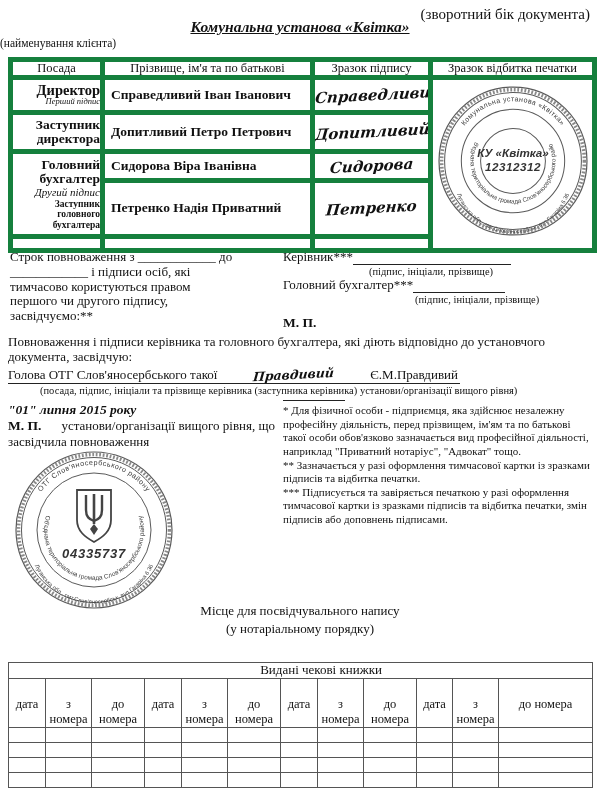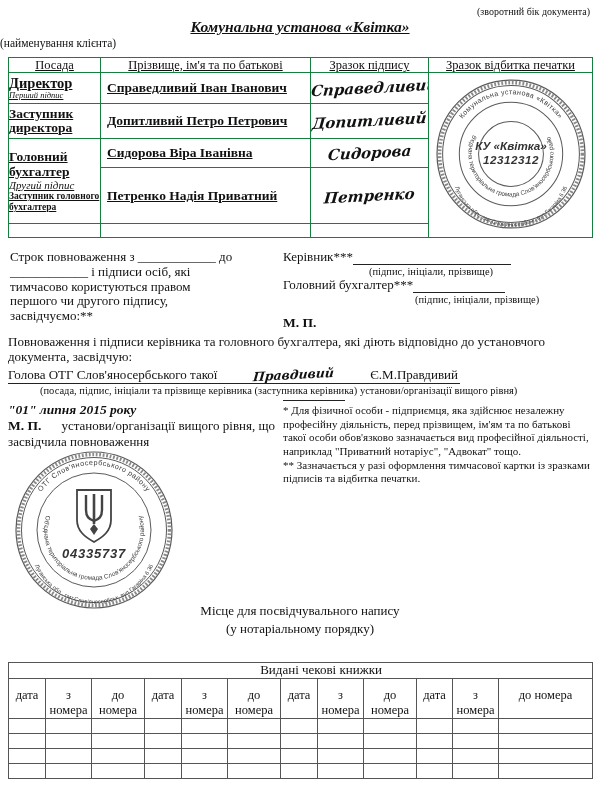--- a/index.html
+++ b/index.html
@@ -5,33 +5,33 @@
   * { margin:0; padding:0; box-sizing:border-box; }
   html,body { background:#fff; }
   body {
     width:600px; height:802px; position:relative;
     font-family:"Liberation Serif", serif; color:#111;
     overflow:hidden;
   }
   .abs { position:absolute; }
 
   
-  .corner-note { top:6px; right:10px; font-size:10px; }
+  .corner-note { top:6px; right:10px; font-size:15px; }
   .doc-title { top:18px; left:0; right:0; text-align:center;
     font-size:15.5px; font-weight:bold; font-style:italic; text-decoration:underline; }
   .doc-title-cap { top:37px; left:0; right:0; text-align:left; font-size:11.5px; }
 
   
   table { border-collapse:collapse; table-layout:fixed; }
   .sig-table { top:57px; left:8px; width:584px; }
-  .sig-table th, .sig-table td { border:1px solid #15803d; overflow:hidden;text-decoration:underline; }
+  .sig-table th, .sig-table td { border:5px solid #15803d; overflow:hidden; }
   .sig-table th { font-weight:normal; font-size:12.5px; text-align:center; height:15px; line-height:1; }
   .row-1 { height:30px; } .row-2 { height:27px; } .row-3 { height:29px; }
   .row-4 { height:56px; } .row-5 { height:14px; }
-  .pos-cell { text-align:left; vertical-align:middle; padding:3px 0;margin-top:24px; }
+  .pos-cell { text-align:right; vertical-align:middle; padding:3px 0;margin-top:24px; }
   .pos-title  { font-weight:bold; font-size:14.5px; line-height:1.02; }
   .pos-title-sm { font-weight:bold; font-size:13.5px; line-height:1.05; }
   .pos-note  { font-style:italic; font-size:8.5px; line-height:1.1; }
   .pos-note2 { font-style:italic; font-size:11px; line-height:1.15; }
   .pos-sub   { font-weight:bold; font-size:9.5px; line-height:1.12; }
   .name-cell { font-weight:bold; font-size:13.5px; padding-left:6px; vertical-align:middle; }
   .sig-cell  { text-align:center; vertical-align:middle; }
   .script { font-family:"DejaVu Serif", serif; font-style:italic; font-weight:bold;
     display:inline-block; transform:rotate(-3deg) skewX(-8deg); }
   .sig-cell .script { font-size:15px; }
@@ -71,21 +71,21 @@
   
   .seal2-wrap { top:450px; left:14px; width:162px; height:158px; }
   svg text { font-family:"Liberation Sans", sans-serif; }
   svg .center-txt { font-family:"Liberation Sans", sans-serif; }
 
   
   .cheque-table { top:662px; left:8px; width:584px; }
   .cheque-table th, .cheque-table td { border:1px solid #555; font-weight:normal; }
   .cheque-title { font-size:13px; text-align:center; height:16px; line-height:1.1;padding-left:41px; }
   .cheque-head th { font-size:12.5px; text-align:center; vertical-align:top;
-    height:31px; line-height:1.2; padding-top:9px; }
+    height:31px; line-height:1.2; padding-top:18px; }
   .cheque-empty td { height:15px; }
 </style>
 </head>
 <body>
 
 <div class="abs corner-note">(зворотний бік документа)</div>
 <div class="abs doc-title">Комунальна установа «Квітка»</div>
 <div class="abs doc-title-cap">(найменування клієнта)</div>
 
 <table class="abs sig-table">
@@ -224,20 +224,21 @@
       <path d="M 80,74 l-4,5 l4,6 l4,-6 z" fill="#444" stroke="none"></path>
     </g>
     <text class="center-txt" x="80" y="108" text-anchor="middle" font-size="13" font-weight="bold" font-style="italic" fill="#333" letter-spacing="0.8">04335737</text>
   </svg>
 </div>
 
 <div class="abs footnotes">
   <div class="fn-rule"></div>
   <p>* Для фізичної особи - підприємця, яка здійснює незалежну професійну діяльність, перед прізвищем, ім'ям та по батькові такої особи обов'язково зазначається вид професійної діяльності, наприклад "Приватний нотаріус", "Адвокат" тощо.</p>
   <p>** Зазначається у разі оформлення тимчасової картки із зразками підписів та відбитка печатки.</p>
+  <p>*** Підписується та завіряється печаткою у разі оформлення тимчасової картки із зразками підписів та відбитка печатки, змін підписів або доповнень підписами.</p>
 </div>
 
 <div class="abs notary">
   <div>Місце для посвідчувального напису</div>
   <div>(у нотаріальному порядку)</div>
 </div>
 
 <table class="abs cheque-table">
   <colgroup>
     <col style="width:37px">

